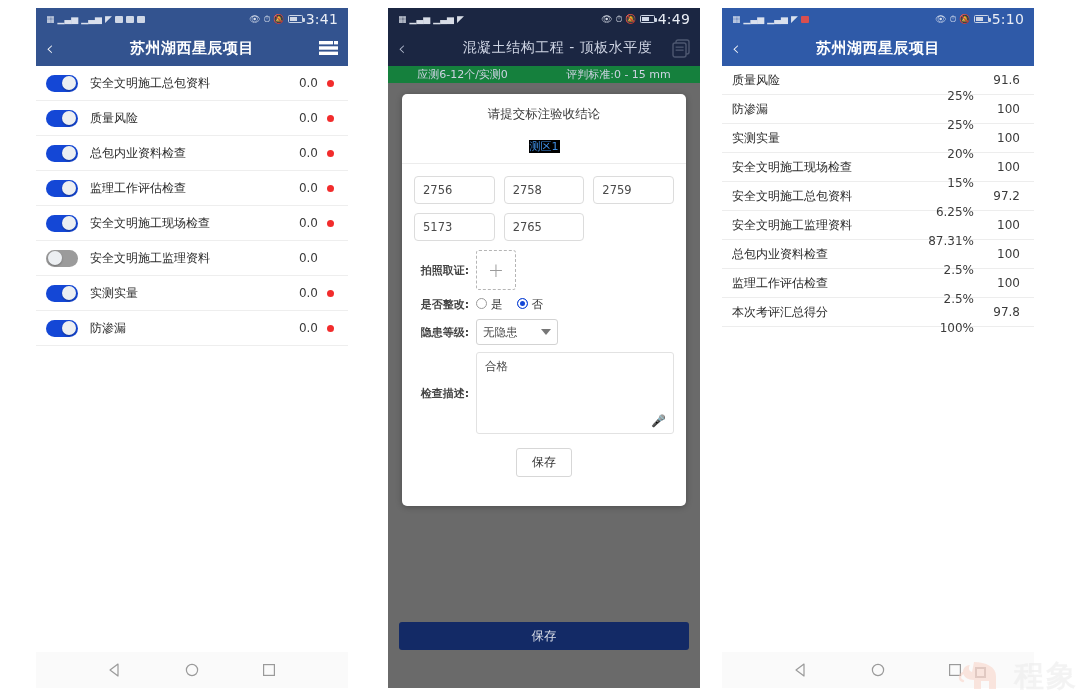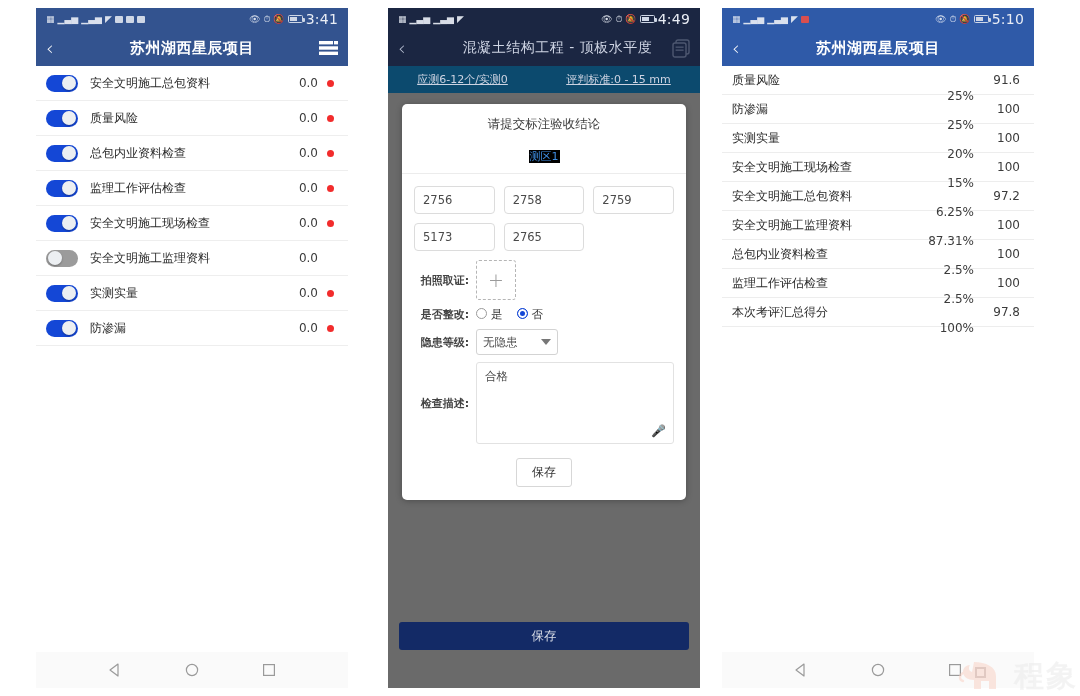--- a/index.html
+++ b/index.html
@@ -104,28 +104,28 @@
   
   #phone2 .statusbar { background: #1b2642; }
   #phone2 .appbar    { background: #1b2642; }
   #phone2 .appbar .title { color: #cfd5e4; font-weight: 400; font-size: 14px; padding-left: 27px; }
   #phone2 .appbar .back  { color: #b9c1d4; }
   #phone2 .scrim {
     height: 622px; background: #6a6a6a; position: relative;
     display: flex; flex-direction: column;
   }
   .measure-bar {
-    height: 27px; display: flex; align-items: center; justify-content: space-around;
-    font-size: 11px; color: #cdd3e2; background: #0c4a6e; text-decoration: underline;
+    height: 17px; display: flex; align-items: center; justify-content: space-around;
+    font-size: 11px; color: #cdd3e2; background: #15803d;
   }
   .dialog {
     margin: 11px 14px 0;
     background: #ffffff;
     border-radius: 5px;
-    padding: 12px 0 0;
+    padding: 12px 0 16px;
     box-shadow: 0 1px 6px rgba(0,0,0,.28);
   }
   .dlg-title { text-align: center; font-size: 12.5px; color: #3a3a3a; }
   .dlg-sub   { text-align: center; font-size: 11px; color: #3e8ce0; margin: 16px 0 9px; }
   .dlg-sub span { background: #000000; padding: 0 1px; }
   .dlg-divider { height: 1px; background: #ececec; }
   .inputs-grid {
     display: flex; flex-wrap: wrap; gap: 9px; padding: 12px 12px 2px;
   }
   .num-input {

